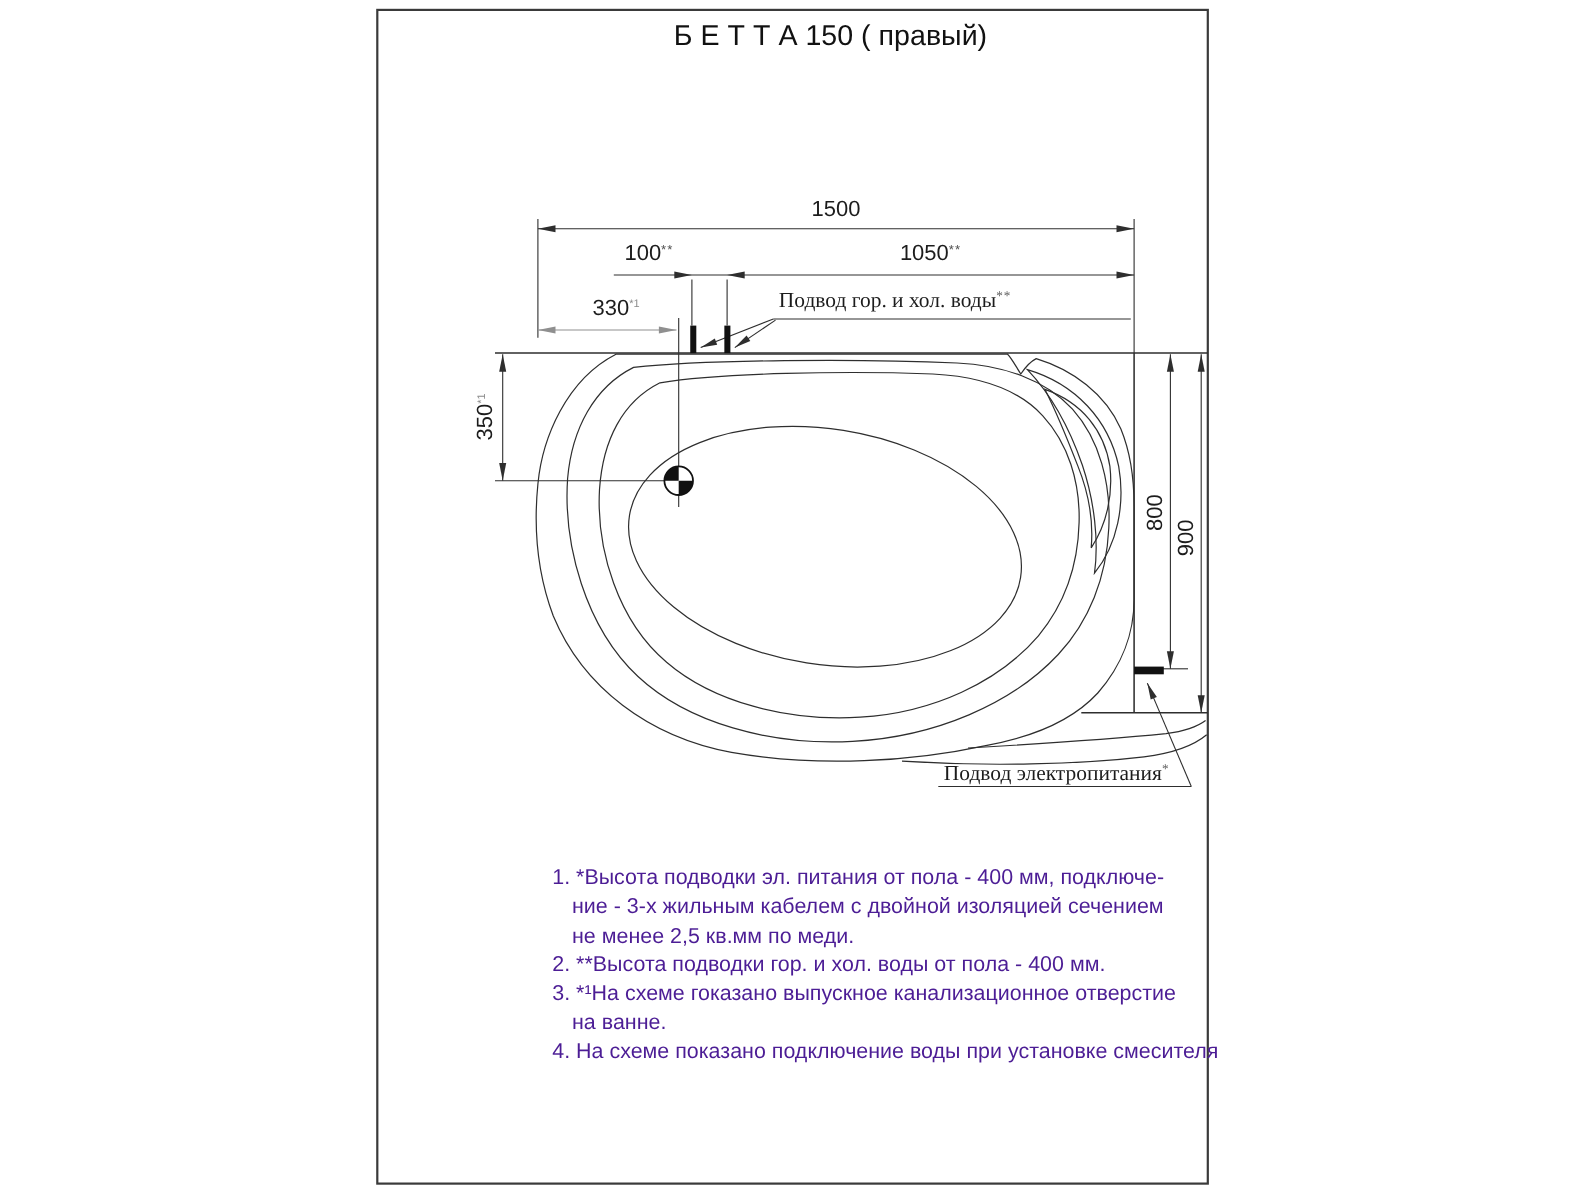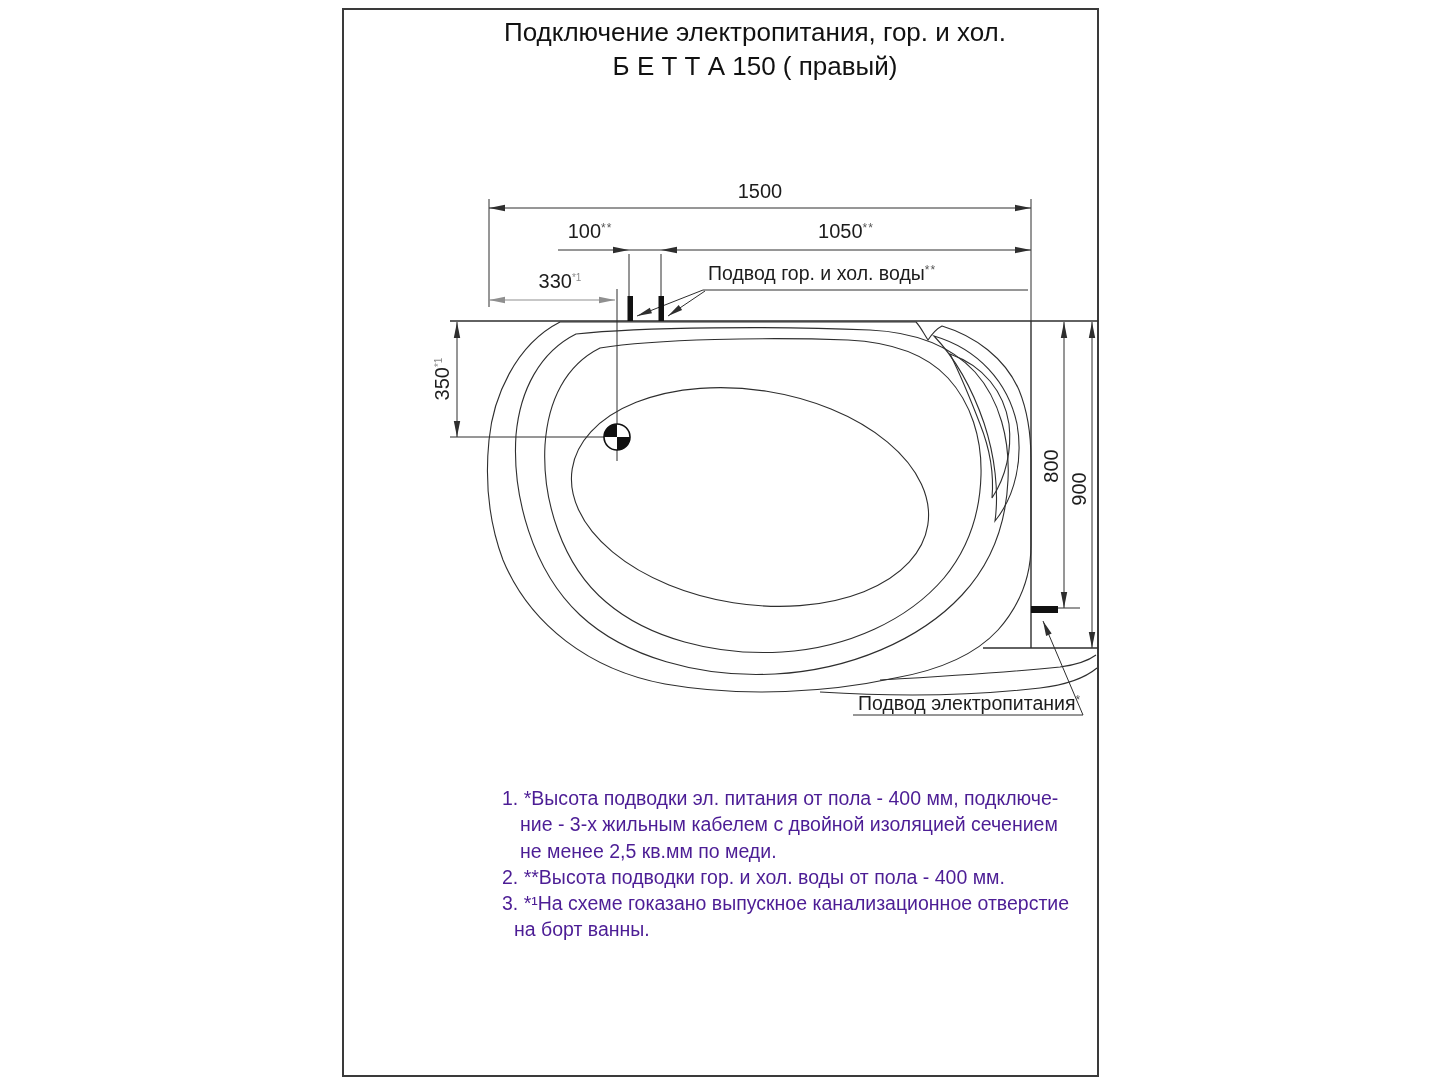--- a/index.html
+++ b/index.html
@@ -9,21 +9,21 @@
          border:2px solid #3a3a3a;background:#fff;box-sizing:border-box;}
   svg.draw{position:absolute;left:0;top:0;width:1440px;height:1080px;}
   .title{position:absolute;left:380px;top:16px;width:750px;text-align:center;
          font-size:26px;line-height:33.5px;color:#111;}
   .lbl{position:absolute;white-space:nowrap;color:#1c1c1c;}
   .dim{font-size:20px;}
   .ctr{transform:translate(-50%,-50%);}
   .rot{transform:translate(-50%,-50%) rotate(-90deg);}
   sup.mk{font-size:12px;color:#555;letter-spacing:1px;vertical-align:6px;}
   sup.mk2{font-size:10px;color:#8a8a8a;vertical-align:7px;}
-  .ann{font-size:19.5px;}
+  .ann{font-size:19.5px;font-family:Liberation Serif, serif;}
   .notes{position:absolute;left:502px;top:785px;width:610px;font-size:19.5px;
          line-height:26.3px;color:#4c1d95;}
   .notes .cont{padding-left:18px;}
   .notes .cont2{padding-left:12px;}
 </style>
 </head>
 <body>
 
 <div class="stage">
 
@@ -118,21 +118,20 @@
     <rect x="1031" y="606" width="27" height="7" fill="#111"></rect>
 
     <g>
       <circle cx="617" cy="437" r="13" fill="#fff" stroke="#111" stroke-width="1.6"></circle>
       <path d="M617 437 L617 424 A13 13 0 0 0 604 437 Z" fill="#111"></path>
       <path d="M617 437 L630 437 A13 13 0 0 1 617 450 Z" fill="#111"></path>
     </g>
   </svg>
 
   <div class="title">
-    <div>Подключение электропитания, гор. и хол.</div>
     <div>Б Е Т Т А 150   ( правый)</div>
   </div>
 
   <div class="lbl dim ctr" style="left:760px;top:191px;"><span>1500</span><sup class="mk"></sup></div>
 
   <div class="lbl dim ctr" style="left:590px;top:231px;"><span>100</span><sup class="mk">**</sup></div>
 
   <div class="lbl dim ctr" style="left:846px;top:231px;"><span>1050</span><sup class="mk">**</sup></div>
 
   <div class="lbl dim ctr" style="left:560px;top:281px;"><span>330</span><sup class="mk2">*1</sup></div>
@@ -146,16 +145,17 @@
   <div class="lbl ann" style="left:708px;top:262px;"><span>Подвод гор. и хол. воды</span><sup class="mk">**</sup></div>
 
   <div class="lbl ann" style="left:858px;top:692px;"><span>Подвод электропитания</span><sup class="mk">*</sup></div>
 
   <div class="notes">
     <div>1. *Высота подводки эл. питания от пола - 400 мм, подключе-</div>
     <div class="cont">ние - 3-х жильным кабелем с двойной изоляцией сечением</div>
     <div class="cont">не менее 2,5 кв.мм по меди.</div>
     <div>2. **Высота подводки гор. и хол. воды от пола - 400 мм.</div>
     <div>3. *¹На схеме гоказано выпускное канализационное отверстие</div>
-    <div class="cont2">на борт ванны.</div>
+    <div class="cont">на ванне.</div>
+    <div>4. На схеме показано подключение воды при установке смесителя</div>
   </div>
 
 </div>
 
 </body></html>

